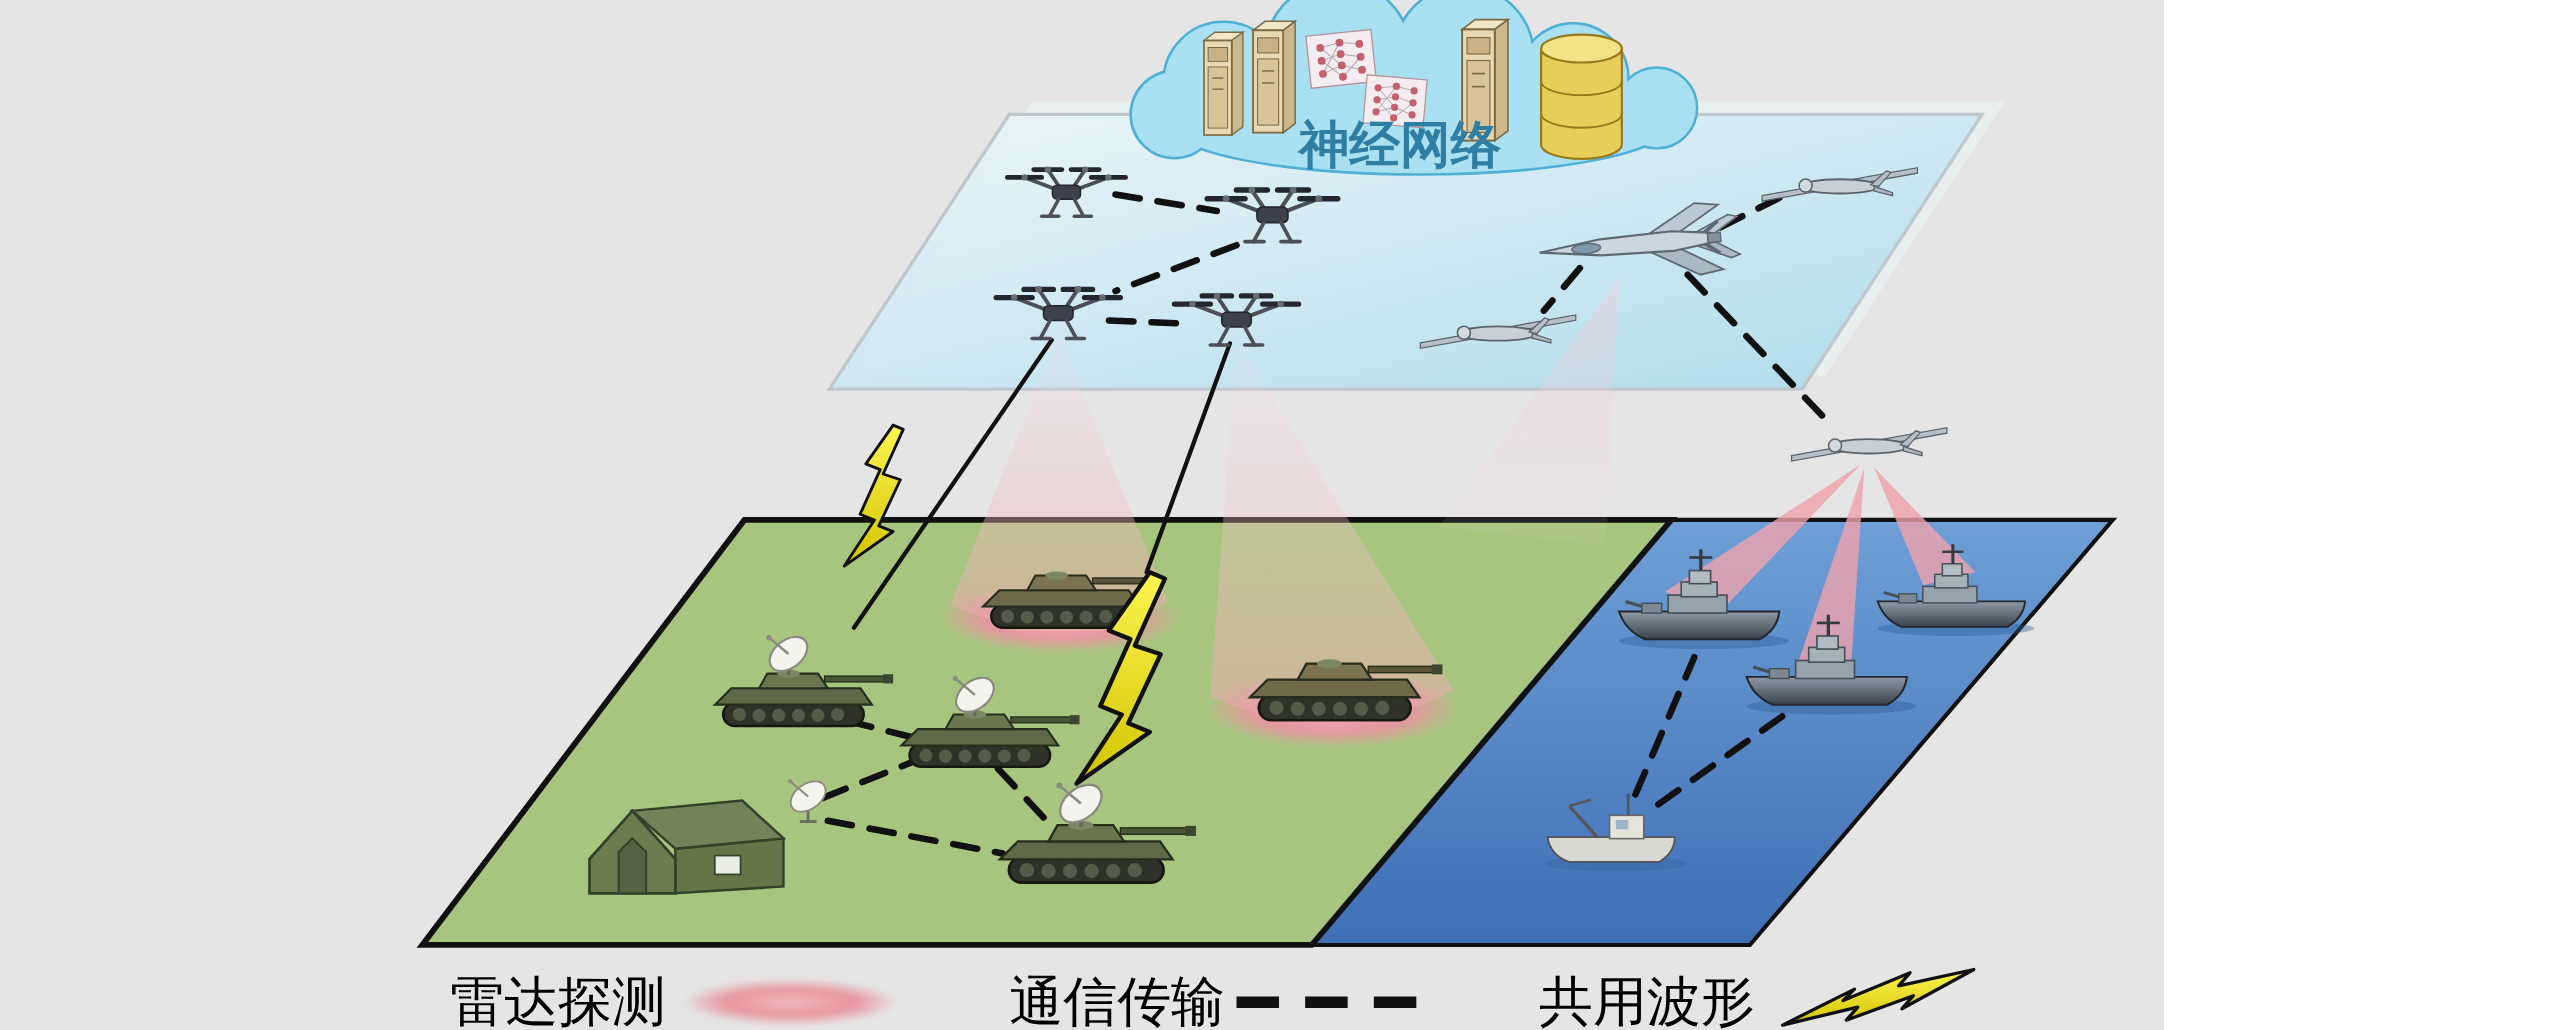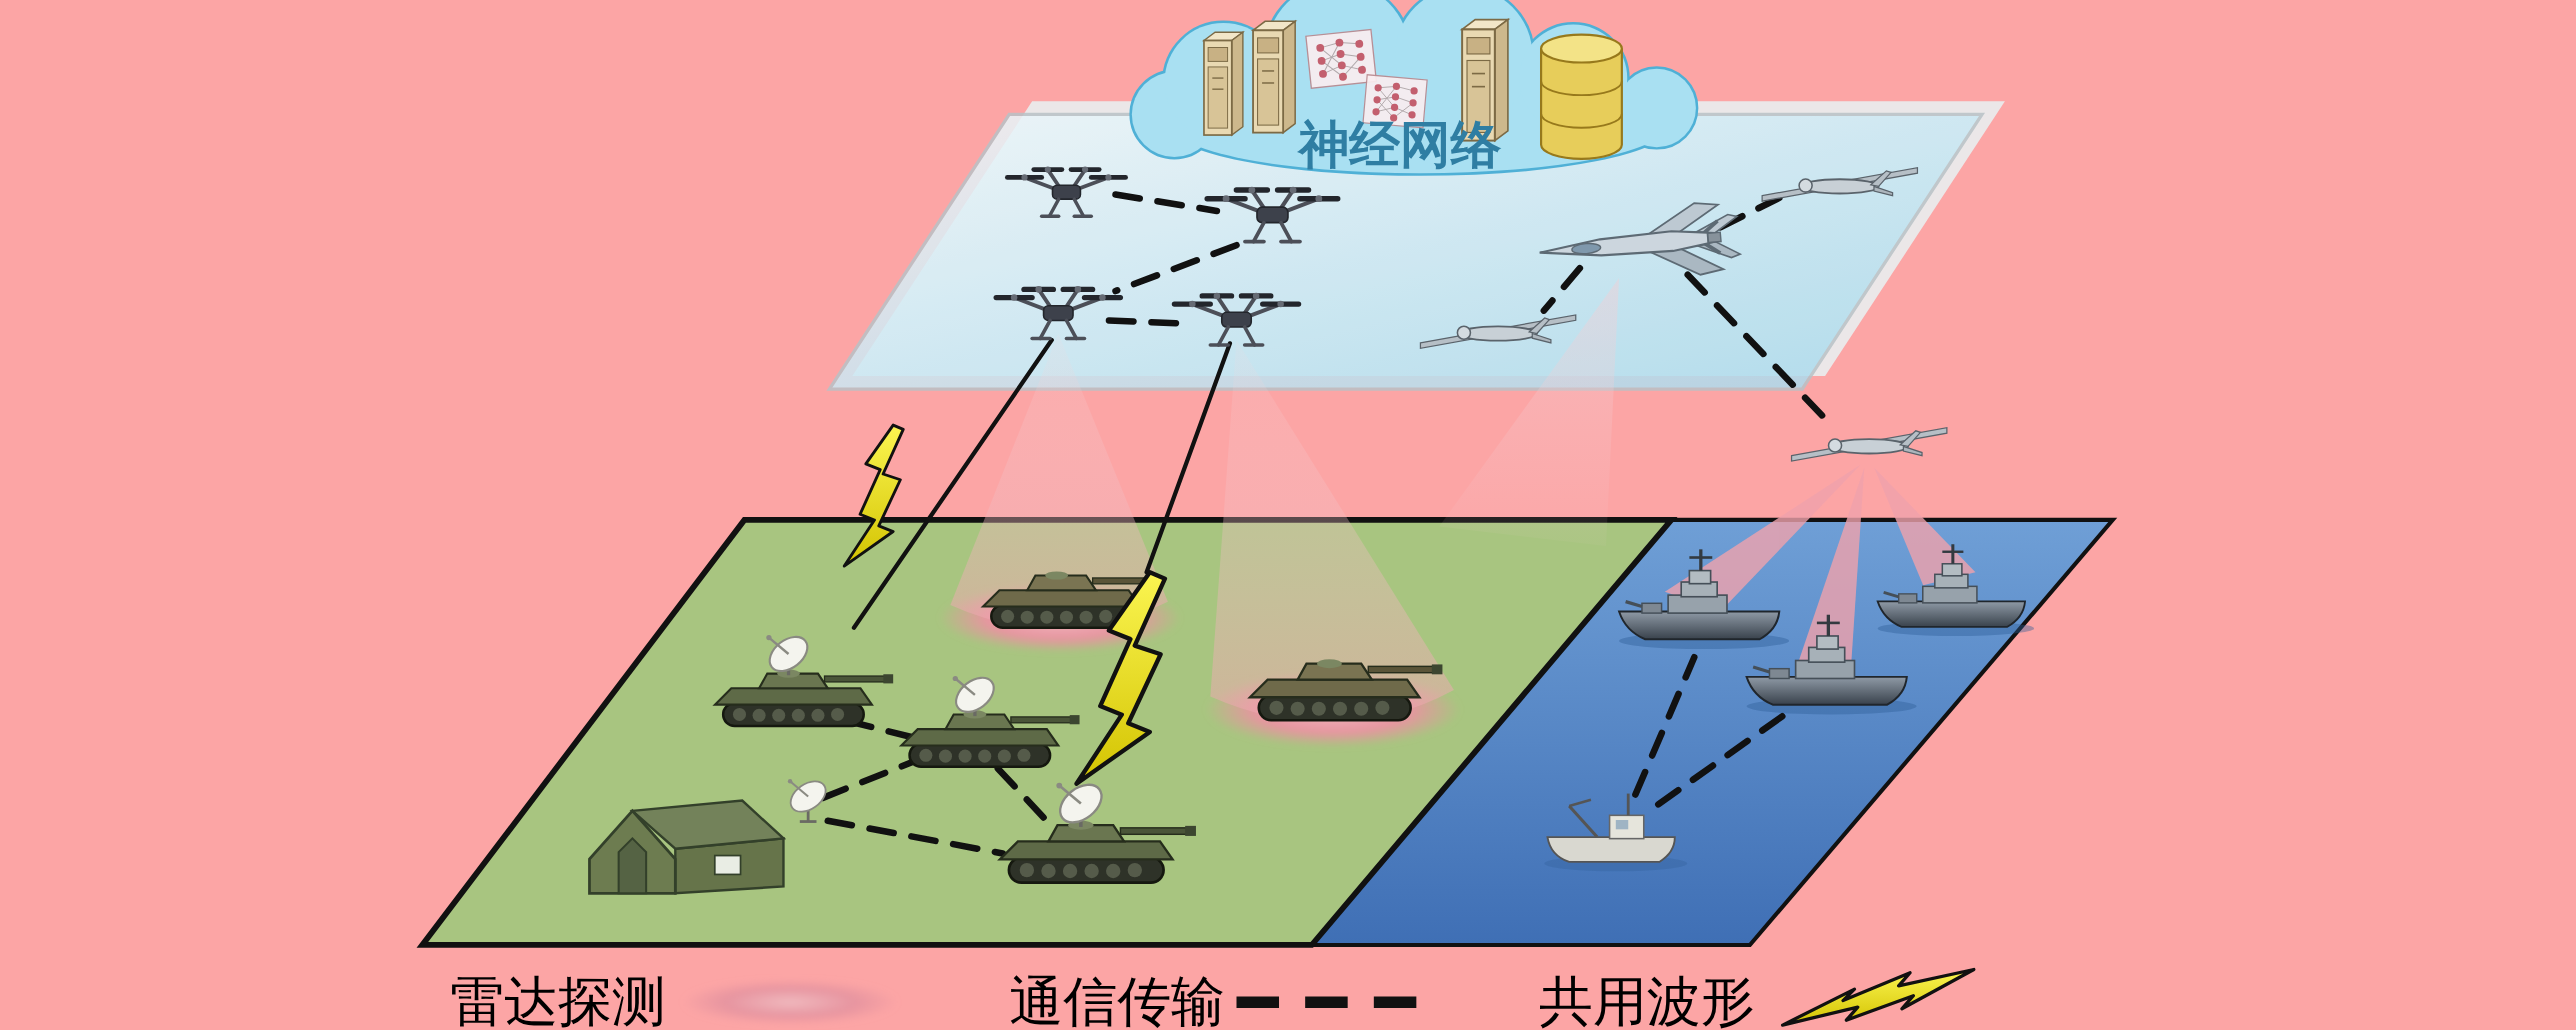--- a/index.html
+++ b/index.html
@@ -1,16 +1,16 @@
 <!DOCTYPE html>
 <html style="font-size:13px"><head>
 <meta charset="utf-8">
 <style>
   html,body{margin:0;padding:0;background:#ffffff;}
-  .stage{width:2576px;height:1030px;position:relative;background:#fca5a5;overflow:hidden;text-align:center;}
+  .stage{width:2164px;height:1030px;position:relative;background:#e5e5e5;overflow:hidden;text-align:center;}
   svg{display:block;}
   text{font-family:"DejaVu Serif","Liberation Serif",serif;}
   .legend-text{font-size:33px;fill:#000;}
   .cloud-text{font-size:31px;font-weight:bold;}
 </style>
 </head>
 <body>
 
 <div class="stage">
 <svg width="2576" height="1030" viewBox="0 0 1575 630" xmlns="http://www.w3.org/2000/svg">

